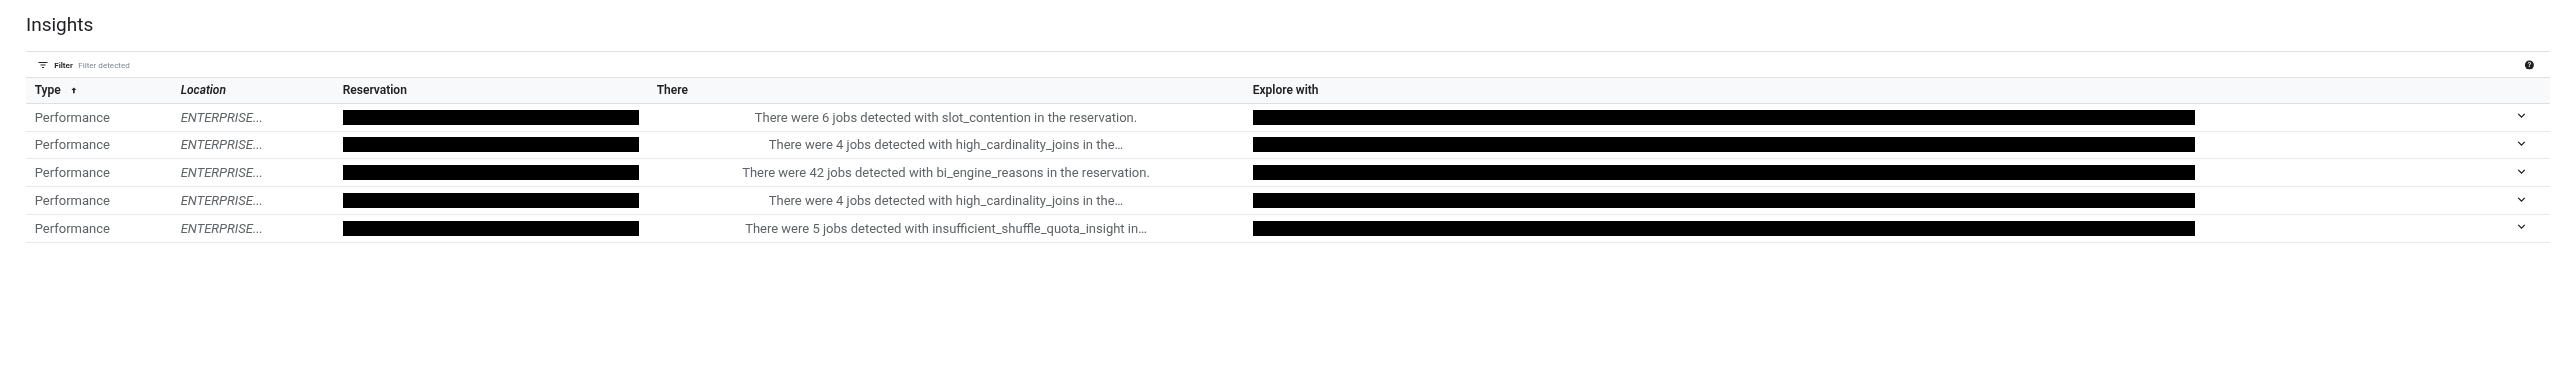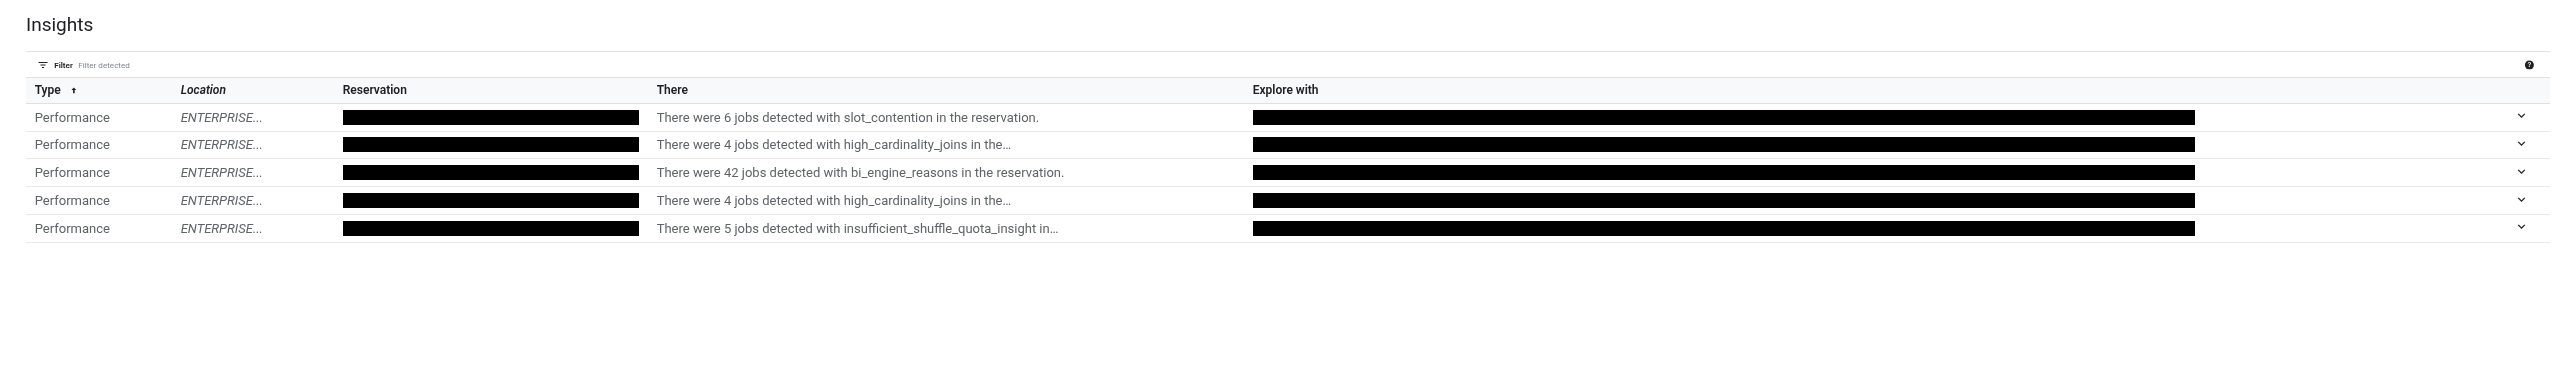--- a/index.html
+++ b/index.html
@@ -81,21 +81,21 @@
       text-align: left;
       font-weight: 600;
       font-size: 12px;
       color: #202124;
       padding: 5.4px 8.7px;
       white-space: nowrap;
     }
     .col-type { width: 146px; }
     .col-location { width: 162px; font-style: italic; }
     .col-reservation { width: 314px; }
-    .col-detail { width: 596px; }
+    .col-detail { width: 596px; text-align: center; }
     .col-explore { }
     .col-expand { width: 65px; text-align: right !important; padding-right: 21.7px !important; }
     .sort-icon {
       display: inline-flex;
       vertical-align: middle;
       margin-left: 5.4px;
     }
     .sort-icon svg {
       width: 9.7px;
       height: 9.7px;

